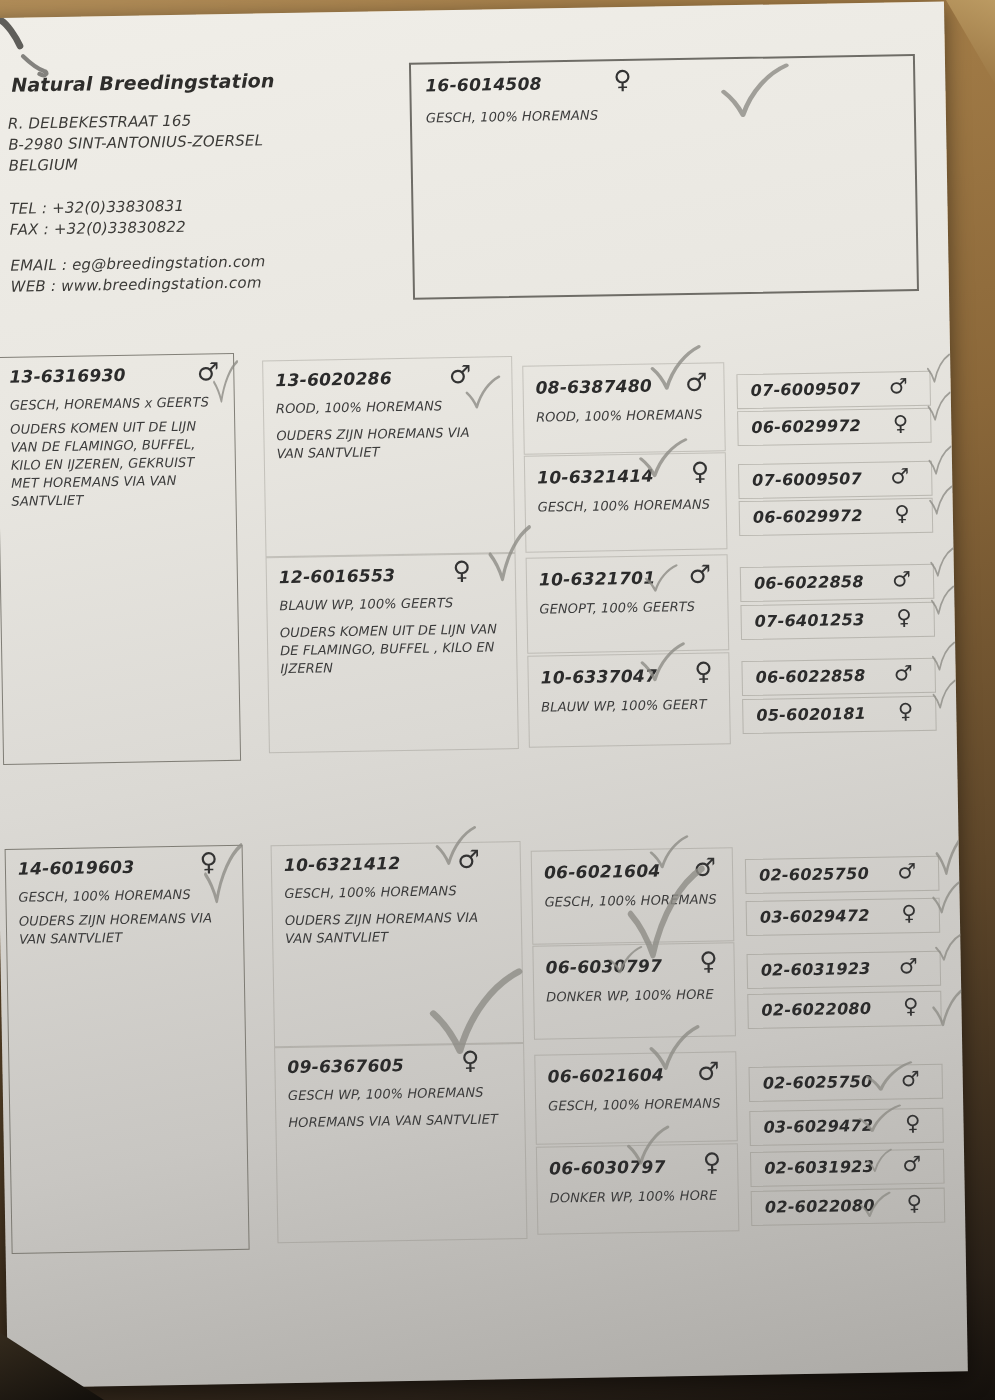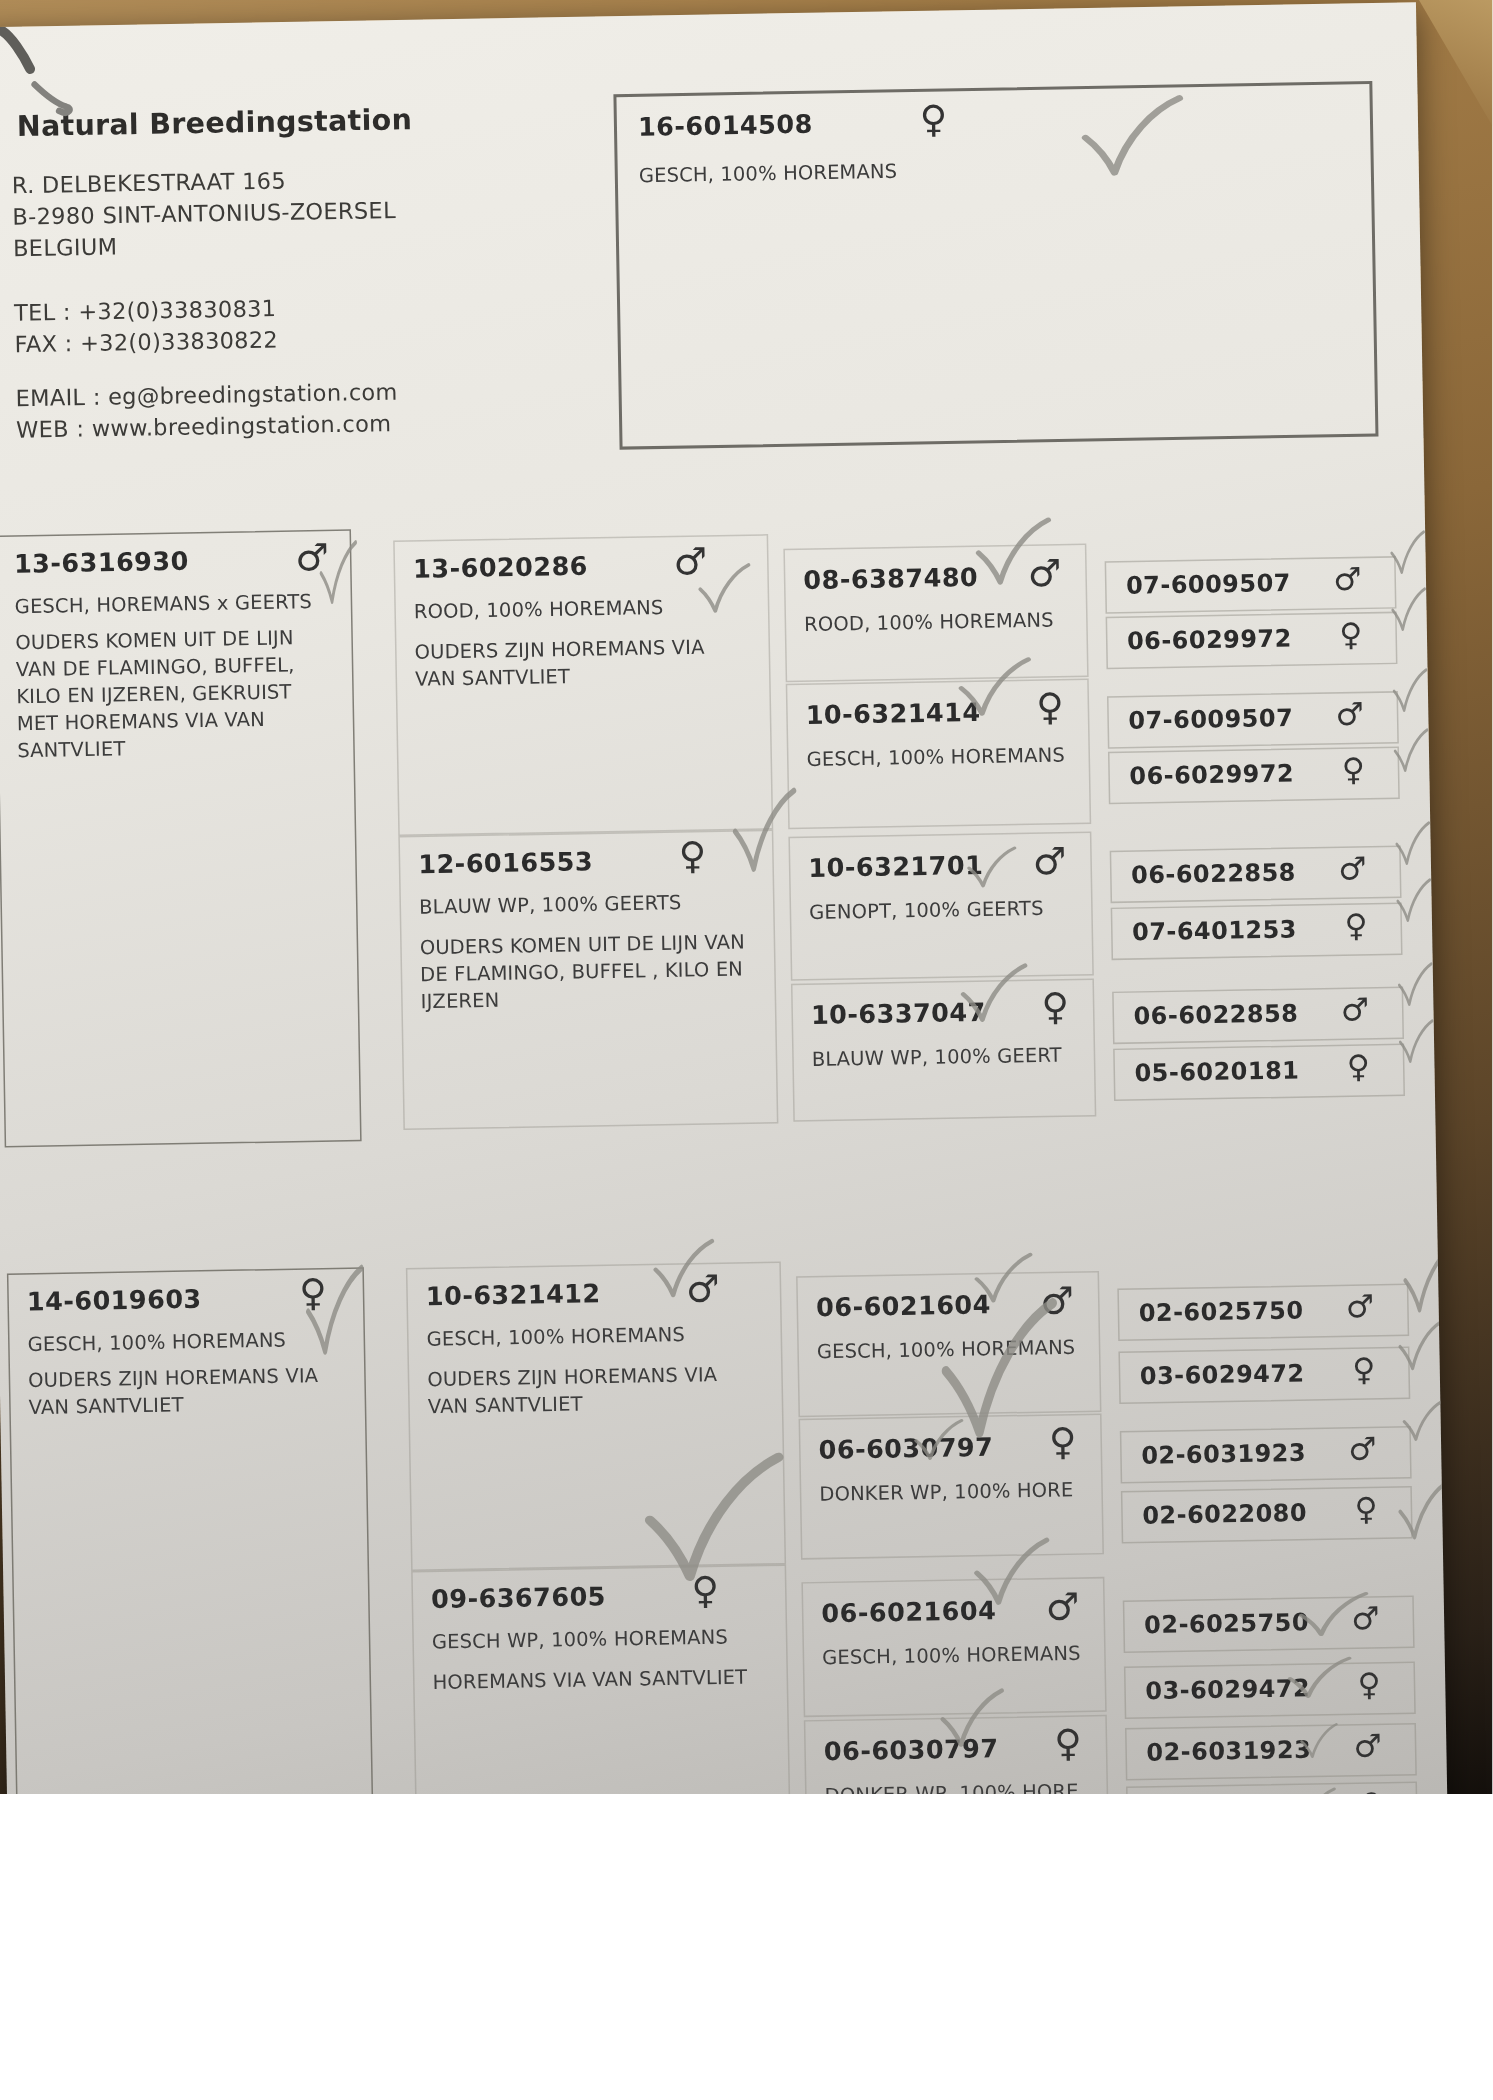--- a/index.html
+++ b/index.html
@@ -1,22 +1,23 @@
 <!DOCTYPE html>
 <html><head>
 <meta charset="utf-8">
 <style>
   html,body{margin:0;padding:0;}
   body{
     width:995px;height:1400px;overflow:hidden;
     font-family:"DejaVu Sans","Liberation Sans",sans-serif;
   }
   .scene{
-    position:relative;width:995px;height:1196px;overflow:hidden;
+    position:relative;width:995px;height:1400px;overflow:hidden;
     background:linear-gradient(168deg,#b08c58 0%,#a57e48 10%,#8a6739 38%,#5c4529 68%,#2a2118 92%,#14100c 100%);
+    font-style:italic;
   }
   .paper{
     position:absolute;left:8px;top:18px;width:960px;height:1370px;
     transform:rotate(-1deg);transform-origin:0 100%;
     background:linear-gradient(170deg,#f0eee8 0%,#e9e7e1 28%,#dbd9d4 52%,#c8c6c2 76%,#adaba7 100%);
     box-shadow:0 6px 22px rgba(0,0,0,.5);
     overflow:hidden;
   }
   .paper *{position:absolute;box-sizing:border-box;}
   

